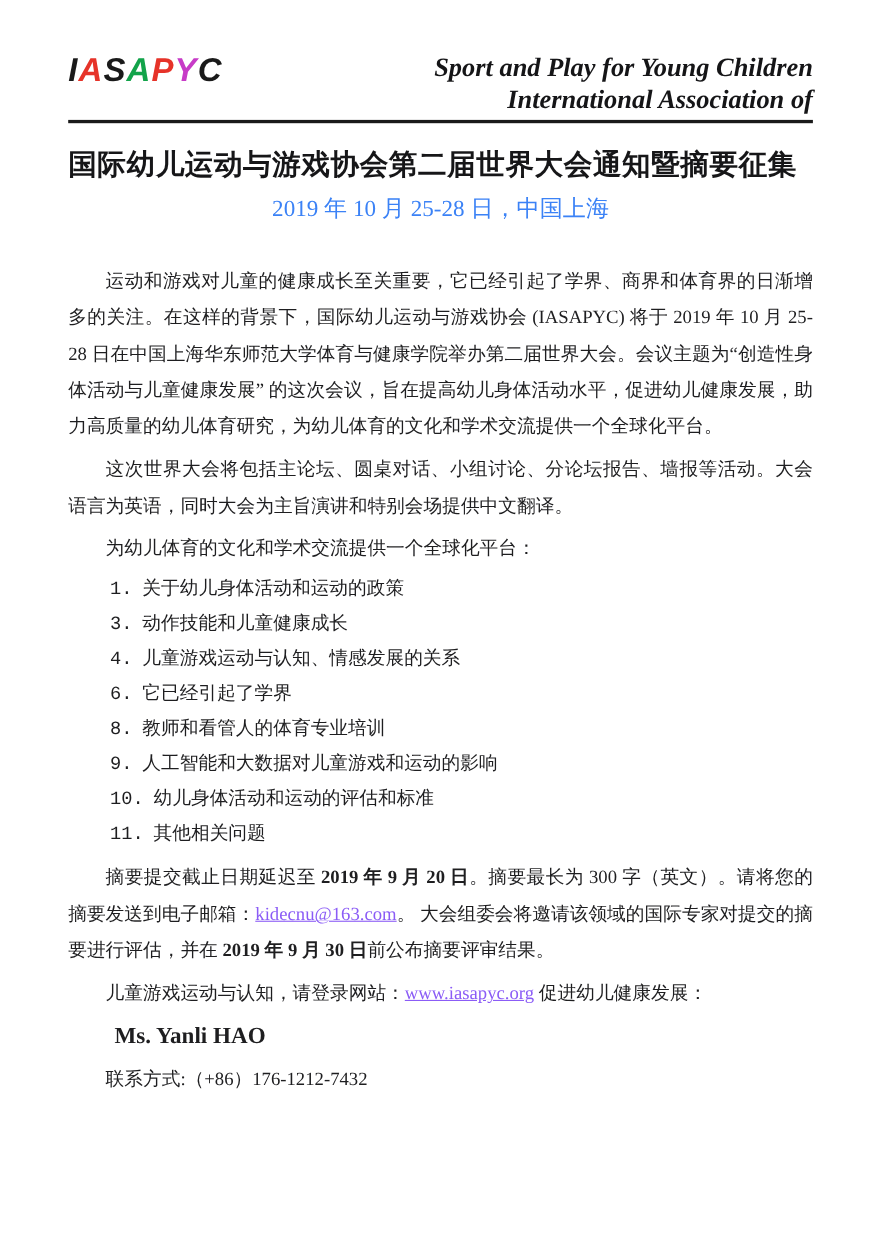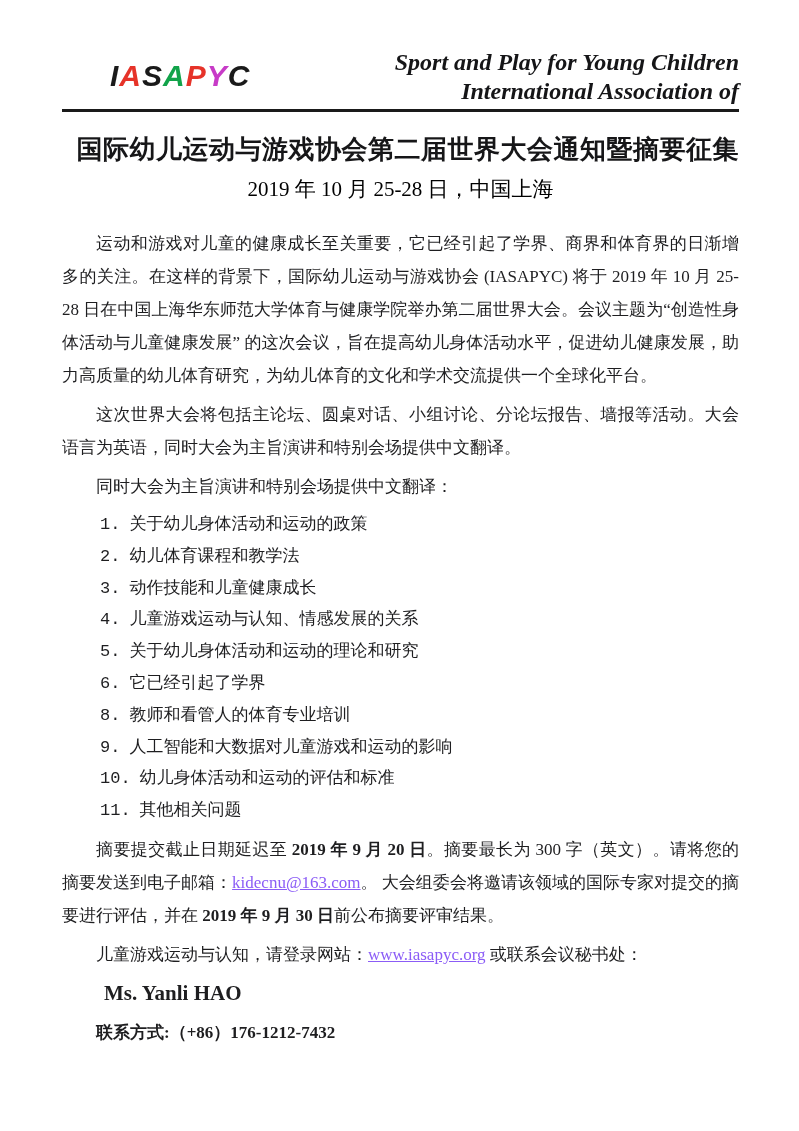--- a/index.html
+++ b/index.html
@@ -10,22 +10,21 @@
     color: #1e1e20;
     overflow: hidden;
   }
   .page {
     width: 799px; height: 1131px;
     padding: 48px 60px 0 62px;
   }
   .header {
     display: flex;
     justify-content: space-between;
-    align-items: center;
-    margin-left: 48px;
+    align-items: flex-start;
   }
   .logo {
     font-family: "Liberation Sans", "DejaVu Sans", sans-serif;
     font-weight: bold;
     font-style: italic;
     font-size: 30px;
     letter-spacing: 1px;
     padding-bottom: 3px;
     white-space: nowrap;
   }
@@ -37,34 +36,34 @@
     line-height: 29px;
     color: #151517;
     white-space: nowrap;
   }
   .rule {
     border-top: 3px solid #1a1a1a;
     margin-top: 3px;
   }
   .doc-title {
     margin-top: 20px;
-    text-align: right;
+    text-align: left;
     font-size: 26px;
     font-weight: bold;
     letter-spacing: 0.5px;
     color: #161618;
   }
   .doc-subtitle {
     margin-top: 8px;
     text-align: center;
     font-size: 21px;
-    color: #000000;
+    color: #3b82f6;
   }
   .bodytext {
-    margin-top: 24px;
+    margin-top: 36px;
     font-size: 17px;
     line-height: 33px;
     text-align: justify;
   }
   .bodytext p { margin: 6px 0; }
   p.indent { text-indent: 2em; }
   ol.topics {
     list-style: none;
     margin: 2px 0 4px 0;
     padding-left: 38px;
@@ -72,21 +71,21 @@
   }
   ol.topics li { line-height: 31.8px; text-align: left; }
   ol.topics .num { margin-right: 9px; }
   a.link {
     color: #8b5cf6;
     text-decoration: underline;
     cursor: pointer;
   }
   b { font-weight: bold; }
   .contact-name { font-weight: bold; text-indent: 2em; font-size: 21px; }
-  .contact-phone { text-indent: 2em; font-size: 17px; font-weight: bold; }
+  .contact-phone { text-indent: 2em; font-size: 17px; }
 </style>
 </head>
 <body>
 
 <div class="page">
 
   <div class="header">
     <div class="logo"><span style="color: rgb(26, 26, 26);">I</span><span style="color: rgb(230, 51, 41);">A</span><span style="color: rgb(26, 26, 26);">S</span><span style="color: rgb(18, 163, 74);">A</span><span style="color: rgb(230, 51, 41);">P</span><span style="color: rgb(199, 59, 199);">Y</span><span style="color: rgb(26, 26, 26);">C</span></div>
     <div class="org">
       <div>Sport and Play for Young Children</div>
@@ -98,36 +97,34 @@
 
   <div class="doc-title">国际幼儿运动与游戏协会第二届世界大会通知暨摘要征集</div>
   <div class="doc-subtitle">2019 年 10 月 25-28 日，中国上海</div>
 
   <div class="bodytext">
 
     <p class="indent">运动和游戏对儿童的健康成长至关重要，它已经引起了学界、商界和体育界的日渐增多的关注。在这样的背景下，国际幼儿运动与游戏协会 (IASAPYC) 将于 2019 年 10 月 25-28 日在中国上海华东师范大学体育与健康学院举办第二届世界大会。会议主题为“创造性身体活动与儿童健康发展” 的这次会议，旨在提高幼儿身体活动水平，促进幼儿健康发展，助力高质量的幼儿体育研究，为幼儿体育的文化和学术交流提供一个全球化平台。</p>
 
     <p class="indent">这次世界大会将包括主论坛、圆桌对话、小组讨论、分论坛报告、墙报等活动。大会语言为英语，同时大会为主旨演讲和特别会场提供中文翻译。</p>
 
-    <p class="indent">同时大会为主旨演讲和特别会场提供中文翻译：</p>
+    <p class="indent">为幼儿体育的文化和学术交流提供一个全球化平台：</p>
 
     <ol class="topics">
       <li><span class="num">1.</span><span>关于幼儿身体活动和运动的政策</span></li>
-      <li><span class="num">2.</span><span>幼儿体育课程和教学法</span></li>
       <li><span class="num">3.</span><span>动作技能和儿童健康成长</span></li>
       <li><span class="num">4.</span><span>儿童游戏运动与认知、情感发展的关系</span></li>
-      <li><span class="num">5.</span><span>关于幼儿身体活动和运动的理论和研究</span></li>
       <li><span class="num">6.</span><span>它已经引起了学界</span></li>
       <li><span class="num">8.</span><span>教师和看管人的体育专业培训</span></li>
       <li><span class="num">9.</span><span>人工智能和大数据对儿童游戏和运动的影响</span></li>
       <li><span class="num">10.</span><span>幼儿身体活动和运动的评估和标准</span></li>
       <li><span class="num">11.</span><span>其他相关问题</span></li>
     </ol>
 
     <p class="indent"><span>摘要提交截止日期延迟至 </span><b>2019 年 9 月 20 日</b><span>。摘要最长为 300 字（英文）。请将您的摘要发送到电子邮箱：</span><a class="link">kidecnu@163.com</a><span>。 大会组委会将邀请该领域的国际专家对提交的摘要进行评估，并在 </span><b>2019 年 9 月 30 日</b><span>前公布摘要评审结果。</span></p>
 
-    <p class="indent"><span>儿童游戏运动与认知，请登录网站：</span><a class="link">www.iasapyc.org</a><span> 或联系会议秘书处：</span></p>
+    <p class="indent"><span>儿童游戏运动与认知，请登录网站：</span><a class="link">www.iasapyc.org</a><span> 促进幼儿健康发展：</span></p>
 
     <p class="contact-name">Ms. Yanli HAO</p>
     <p class="contact-phone">联系方式:（+86）176-1212-7432</p>
 
   </div>
 </div>
 
 </body></html>

